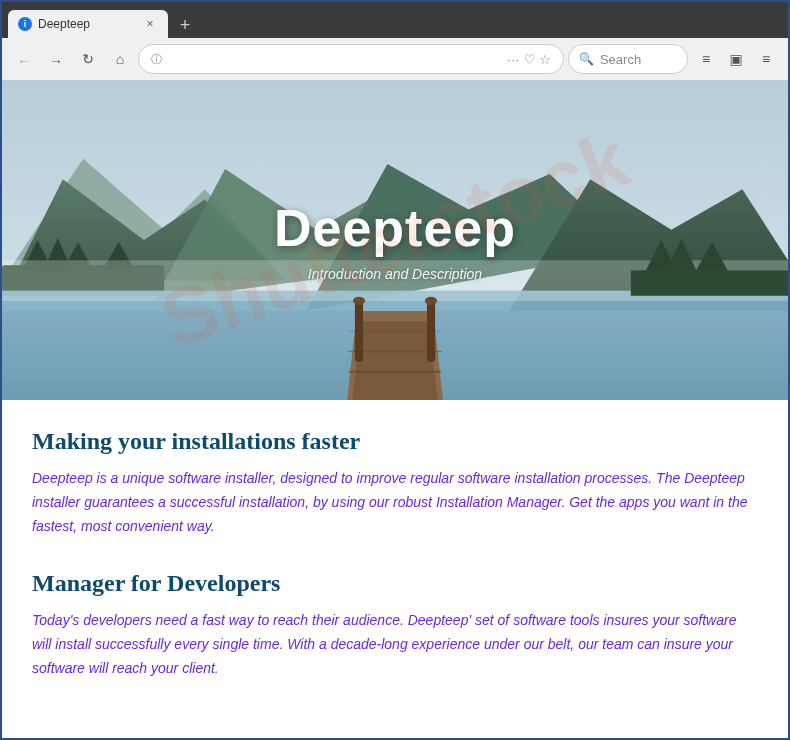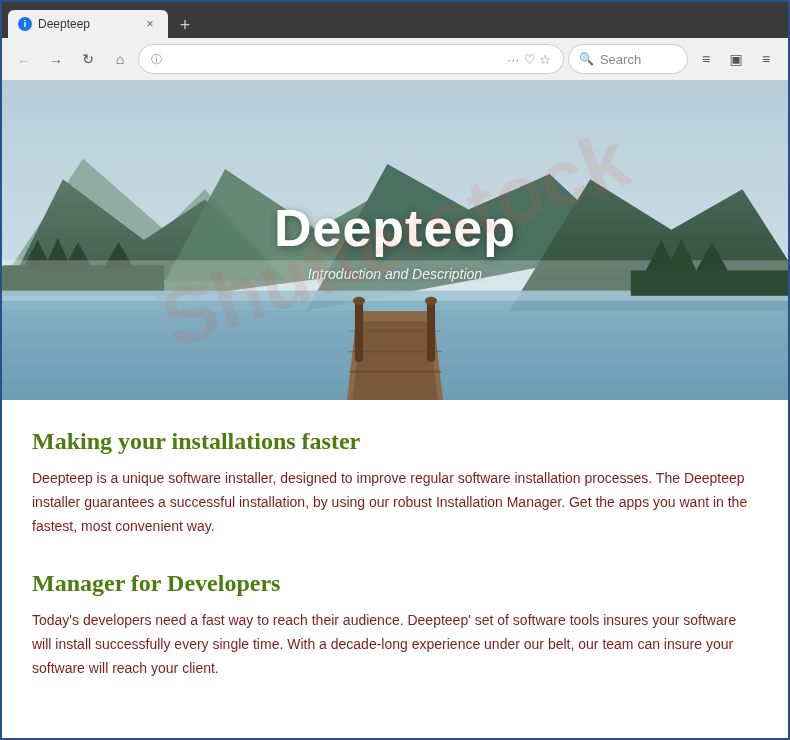--- a/index.html
+++ b/index.html
@@ -262,29 +262,30 @@
       background: white;
     }
 
     .section {
       margin-bottom: 32px;
     }
 
     .section-title {
       font-size: 24px;
       font-weight: 900;
-      color: #4d7c0f;
+      color: #0c4a6e;
       margin-bottom: 12px;
       font-family: Georgia, serif;
     }
 
     .section-text {
       font-size: 14px;
-      color: #7f1d1d;
+      color: #6d28d9;
       line-height: 1.7;
+      font-style: italic;
     }
 
     
     .watermark {
       position: absolute;
       top: 50%;
       left: 50%;
       transform: translate(-50%, -50%) rotate(-20deg);
       font-size: 80px;
       font-weight: 900;

